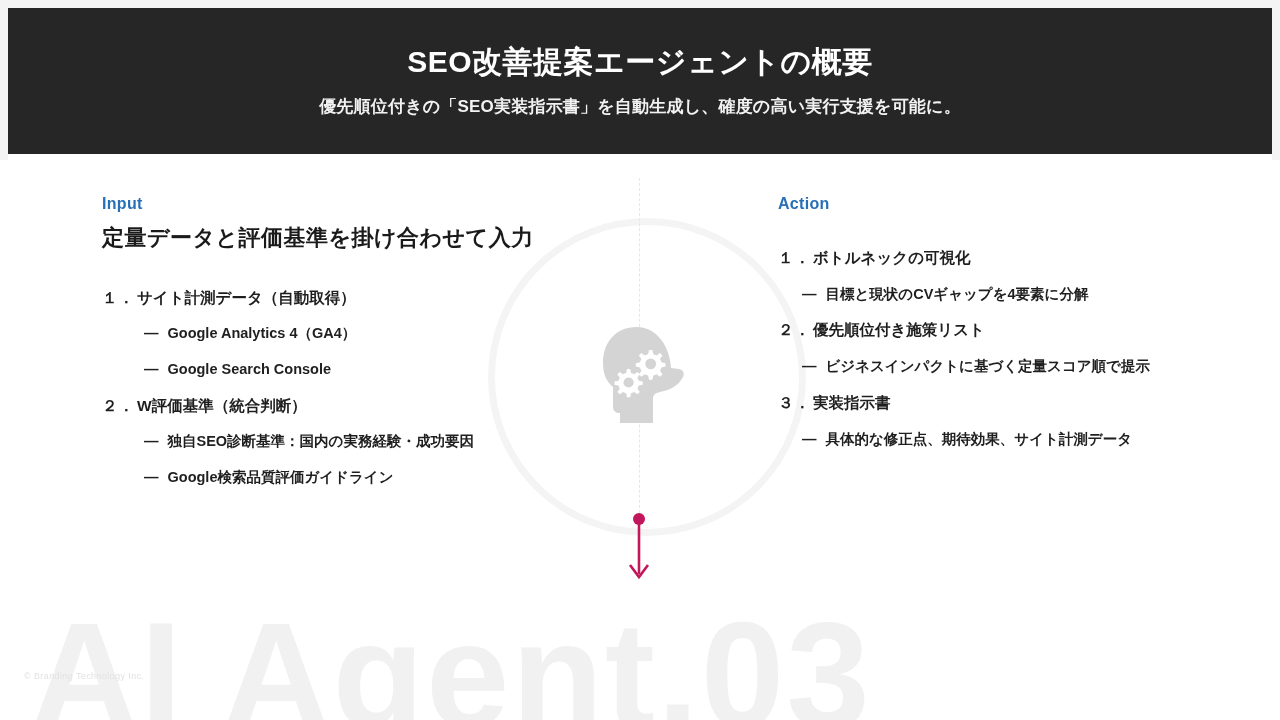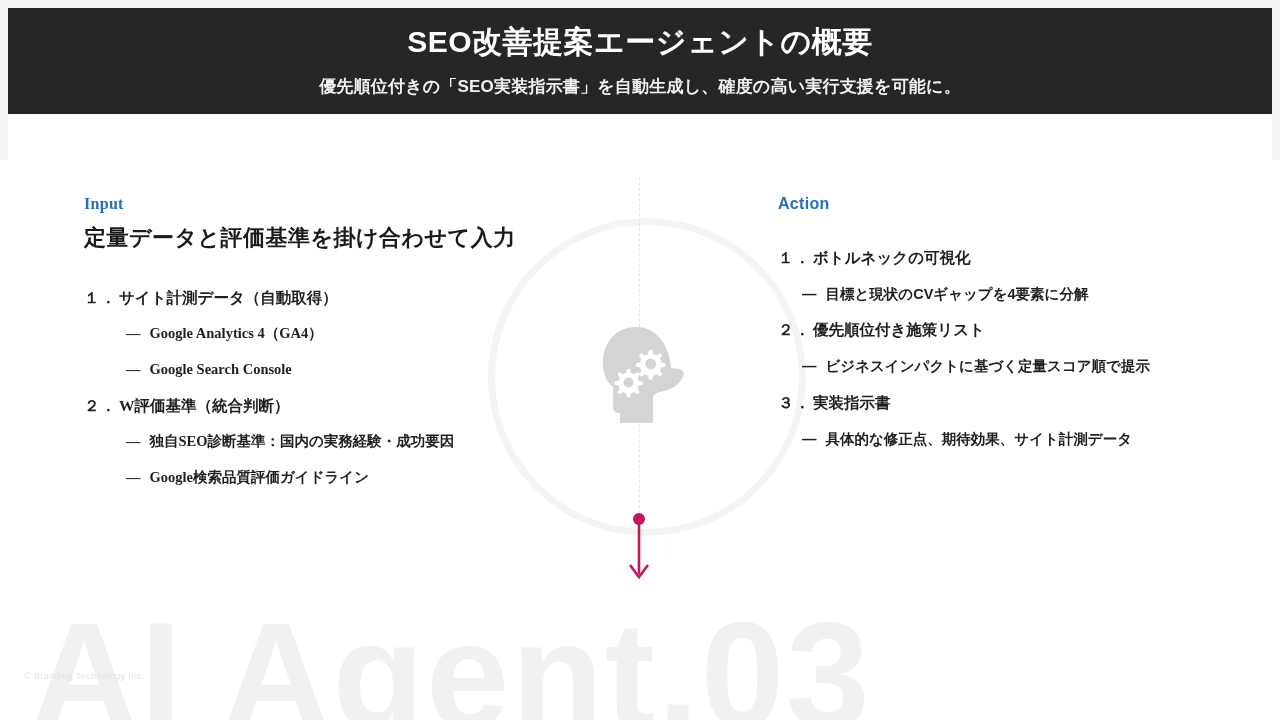--- a/index.html
+++ b/index.html
@@ -43,21 +43,21 @@
     width: 8px; height: 160px;
     background: #f4f4f4;
   }
 
   
   #header {
     position: absolute;
     left: 8px;
     top: 8px;
     width: 1264px;
-    height: 106px;
+    height: 146px;
     background: #262626;
     color: #ffffff;
     display: flex;
     flex-direction: column;
     align-items: center;
     justify-content: center;
     box-sizing: border-box;
   }
   #header-title {
     font-size: 30px;
@@ -134,21 +134,21 @@
     height: 72px;
     z-index: 4;
   }
 
   
   .column {
     position: absolute;
     top: 196px;
     z-index: 5;
   }
-  #col-input  { left: 84px;  width: 510px; font-family: Liberation Serif, serif; }
+  #col-input  { left: 102px;  width: 510px; }
   #col-action { left: 754px; width: 470px; margin-left: 24px; }
 
   .kicker {
     font-size: 16px;
     font-weight: bold;
     color: #2670b8;
     letter-spacing: 0.3px;
     margin: 0 0 12px 0;
     line-height: 1;
   }

